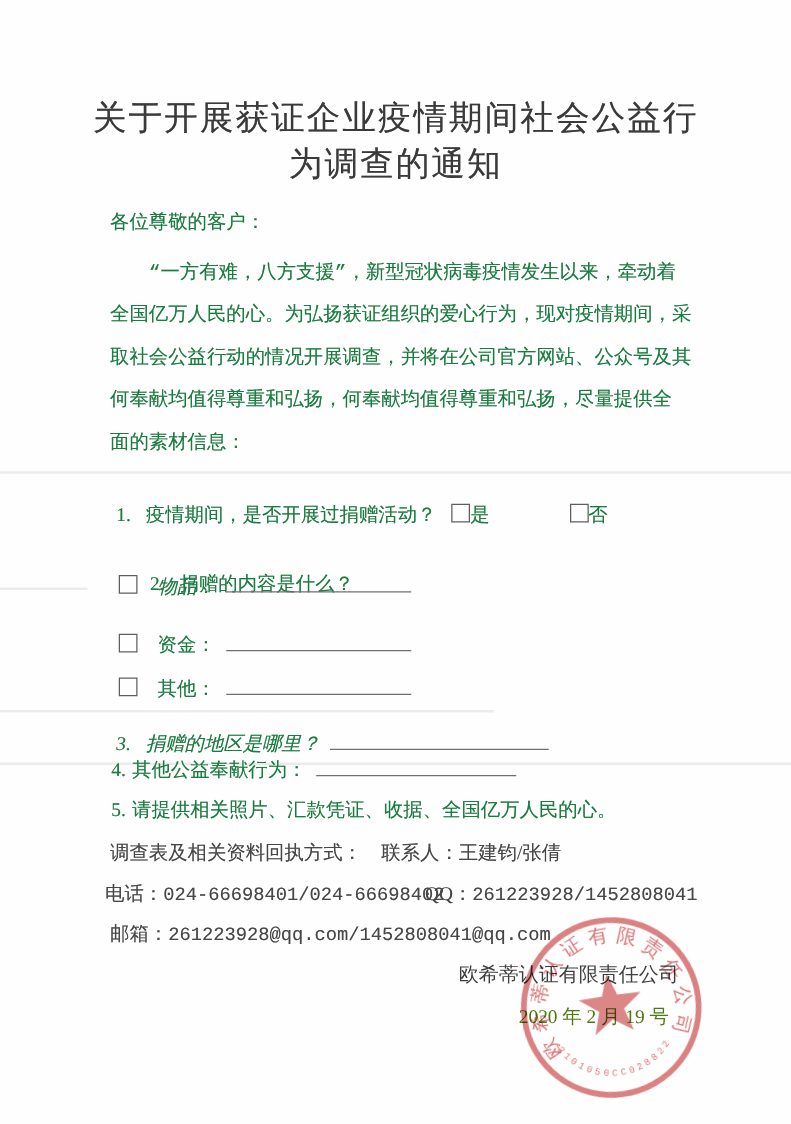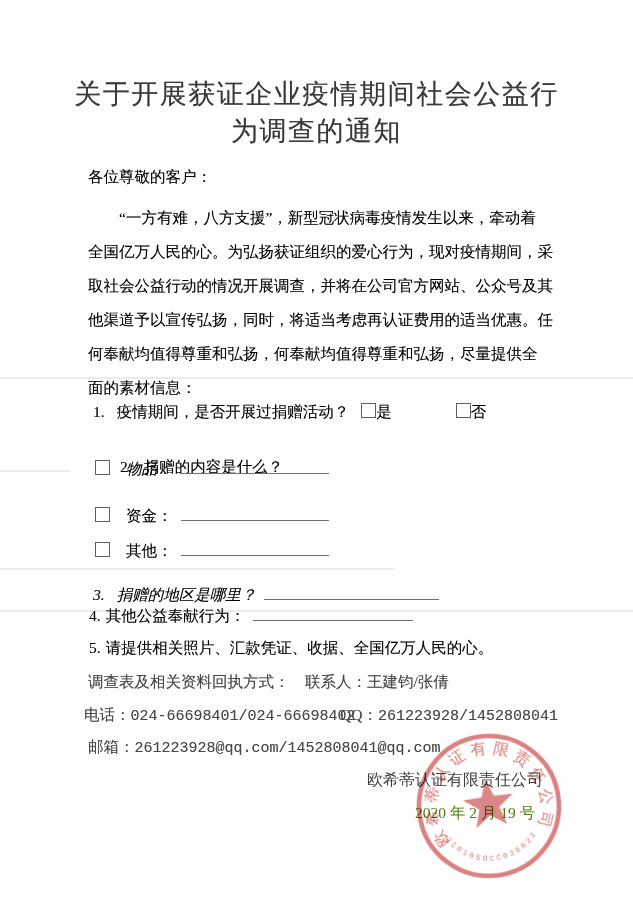--- a/index.html
+++ b/index.html
@@ -14,24 +14,24 @@
   .abs{position:absolute;white-space:nowrap;}
   
   .title{
     left:0;top:76px;width:633px;
     text-align:center;
     font-size:27px;letter-spacing:1.5px;
     line-height:37px;color:#3a3a3a;
     text-shadow:0 0 0.5px rgba(70,70,70,.55);
   }
   
-  .body-text{font-size:15.5px;color:#000000;text-shadow:0 0 0.5px rgba(80,80,80,.45);}
+  .body-text{font-size:15.5px;color:#15803d;text-shadow:0 0 0.5px rgba(80,80,80,.45);}
   .para{left:88px;top:201px;width:462px;}
   .para-line{height:34px;line-height:34px;white-space:nowrap;}
-  .para-line.indent{text-indent:2em;}
+  .para-line.indent{text-indent:2em;font-family:Liberation Mono, monospace;}
   .num{margin-right:12px;}
   .num-tight{margin-right:5px;}
   
   .cb{
     display:inline-block;width:13px;height:13px;
     border:1.2px solid #5f5f5f;background:transparent;
     vertical-align:-1px;
   }
   .cb-gap{margin-right:16px;}
   
@@ -72,21 +72,20 @@
     <div>关于开展获证企业疫情期间社会公益行</div>
     <div>为调查的通知</div>
   </div>
 
   <div class="abs body-text" style="left:88px;top:167px;">各位尊敬的客户：</div>
 
   <div class="abs para body-text">
     <div class="para-line indent">“一方有难，八方支援”，新型冠状病毒疫情发生以来，牵动着</div>
     <div class="para-line">全国亿万人民的心。为弘扬获证组织的爱心行为，现对疫情期间，采</div>
     <div class="para-line">取社会公益行动的情况开展调查，并将在公司官方网站、公众号及其</div>
-    <div class="para-line">他渠道予以宣传弘扬，同时，将适当考虑再认证费用的适当优惠。任</div>
     <div class="para-line">何奉献均值得尊重和弘扬，何奉献均值得尊重和弘扬，尽量提供全</div>
     <div class="para-line">面的素材信息：</div>
   </div>
 
   <div class="abs body-text" style="left:93px;top:402px;">
     <span class="num">1.</span><span>疫情期间，是否开展过捐赠活动？</span><span class="cb" style="margin-left:12px;"></span><span>是</span><span class="cb" style="margin-left:64px;"></span><span>否</span>
   </div>
 
   <div class="abs body-text" style="left:93px;top:457px;margin-left:27px;">
     <span class="num">2.</span><span>捐赠的内容是什么？</span>

